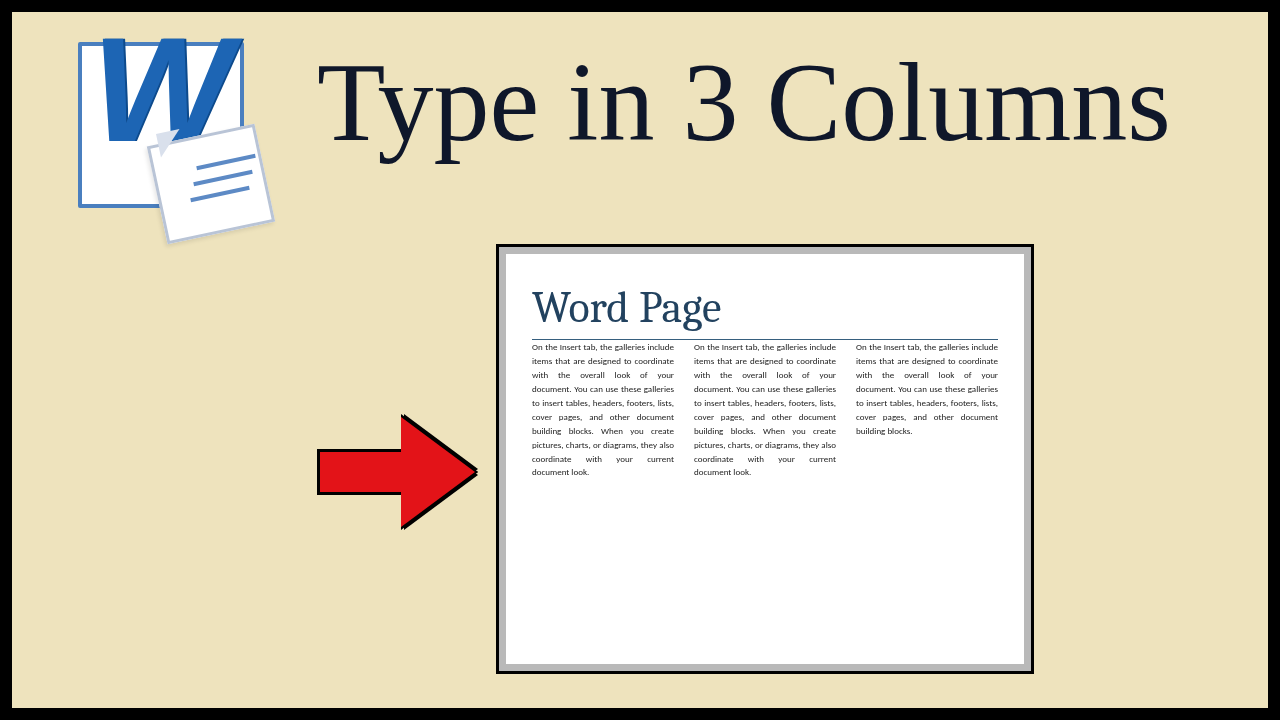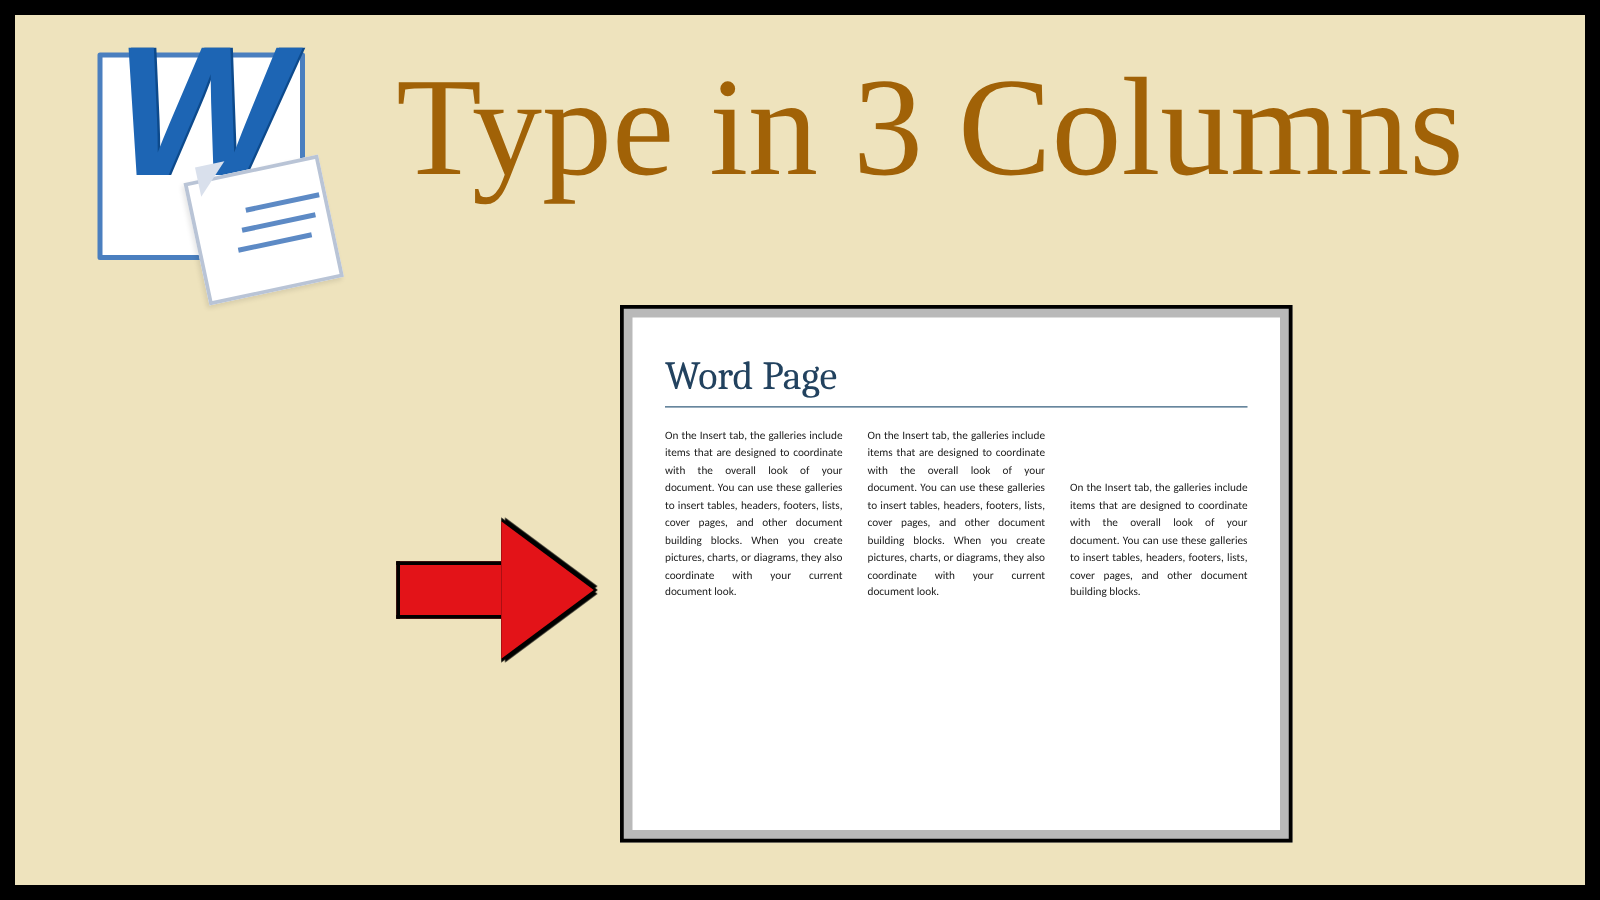--- a/index.html
+++ b/index.html
@@ -33,21 +33,21 @@
     border-top: 24px solid #d9e0ec; border-right: 24px solid transparent;
     transform: rotate(-12deg); transform-origin: top left;
   }
   .word-icon .line { position:absolute; height:4px; background:#5d8ac5; transform:rotate(-12deg); }
   .word-icon .l1 { left:136px; top:124px; width:60px; }
   .word-icon .l2 { left:133px; top:140px; width:60px; }
   .word-icon .l3 { left:130px; top:156px; width:60px; }
 
   
   .title {
-    position: absolute; left: 305px; top: 26px; font-size: 112px; color: #a16207;
+    position: absolute; left: 305px; top: 26px; font-size: 112px; color: #0f172a;
     font-family: "Comic Sans MS", "Segoe Script", cursive; white-space: nowrap;
   }
 
   
   .arrow { position: absolute; left: 305px; top: 405px; width: 160px; height: 110px; }
   .arrow .shaft { position:absolute; left:0; top:32px; width:84px; height:46px; background:#e31318; border:3px solid #000; border-right:none; }
   .arrow .head {
     position:absolute; left:84px; top:0; width:0; height:0;
     border-top:55px solid transparent; border-bottom:55px solid transparent; border-left:74px solid #e31318;
     filter: drop-shadow(0 -3px 0 #000) drop-shadow(0 3px 0 #000) drop-shadow(3px 0 0 #000);
@@ -56,24 +56,24 @@
   
   .doc-frame {
     position: absolute; left: 484px; top: 232px; width: 538px; height: 430px;
     border: 3px solid #000; background: #b9b9b9; padding: 7px;
   }
   .doc-page {
     width: 100%; height: 100%; background: #fff; padding: 28px 26px 10px 26px;
     font-family: Calibri, "Segoe UI", Arial, sans-serif; overflow: hidden;
   }
   .doc-title {
-    font-family: Cambria, Georgia, serif; font-size: 32px; color: #22425f;
-    font-weight: 400; border-bottom: 1px solid #365f7e; padding-bottom: 6px; margin-bottom: 16px;
+    font-family: Cambria, Georgia, serif; font-size: 44px; color: #22425f;
+    font-weight: 400; border-bottom: 1px solid #365f7e; padding-bottom: 6px; margin-bottom: 0;
   }
-  .cols { display: flex; gap: 20px; align-items: flex-end; }
+  .cols { display: flex; gap: 20px; }
   .col { flex: 1; font-size: 9px; line-height: 1.55; color: #222; text-align: justify; }
   .col p { margin-bottom: 10px; }
 </style>
 </head>
 <body>
 
 <div class="word-icon">
   <div class="box"></div>
   <div class="W">W</div>
   <div class="sheet"></div>

